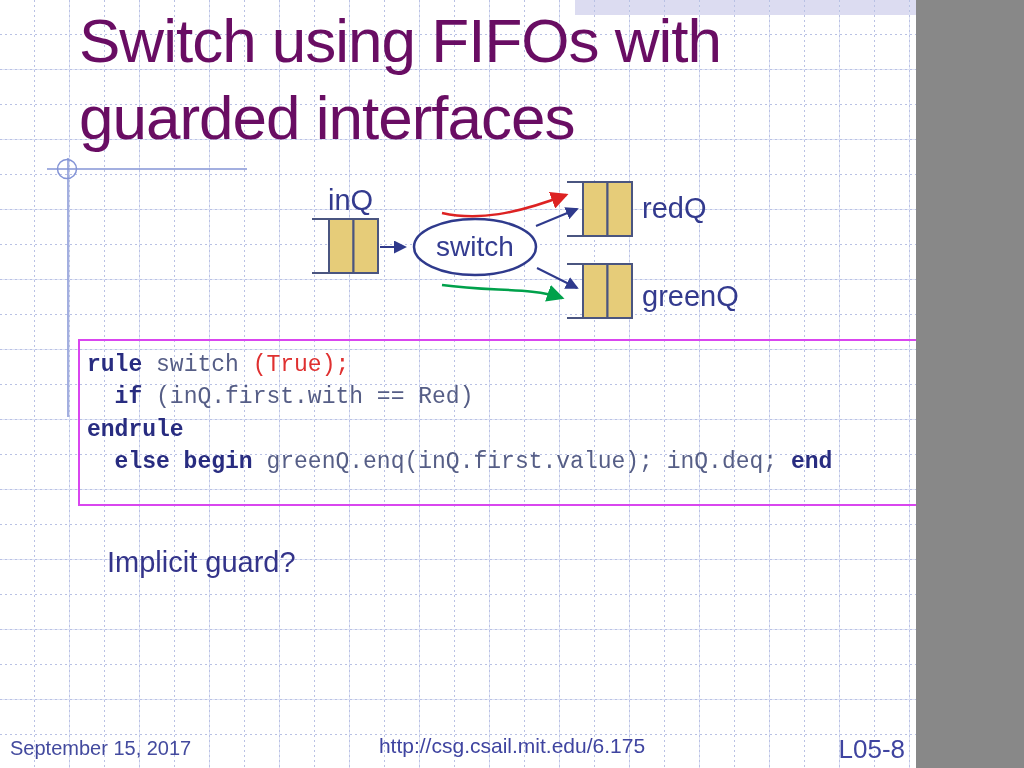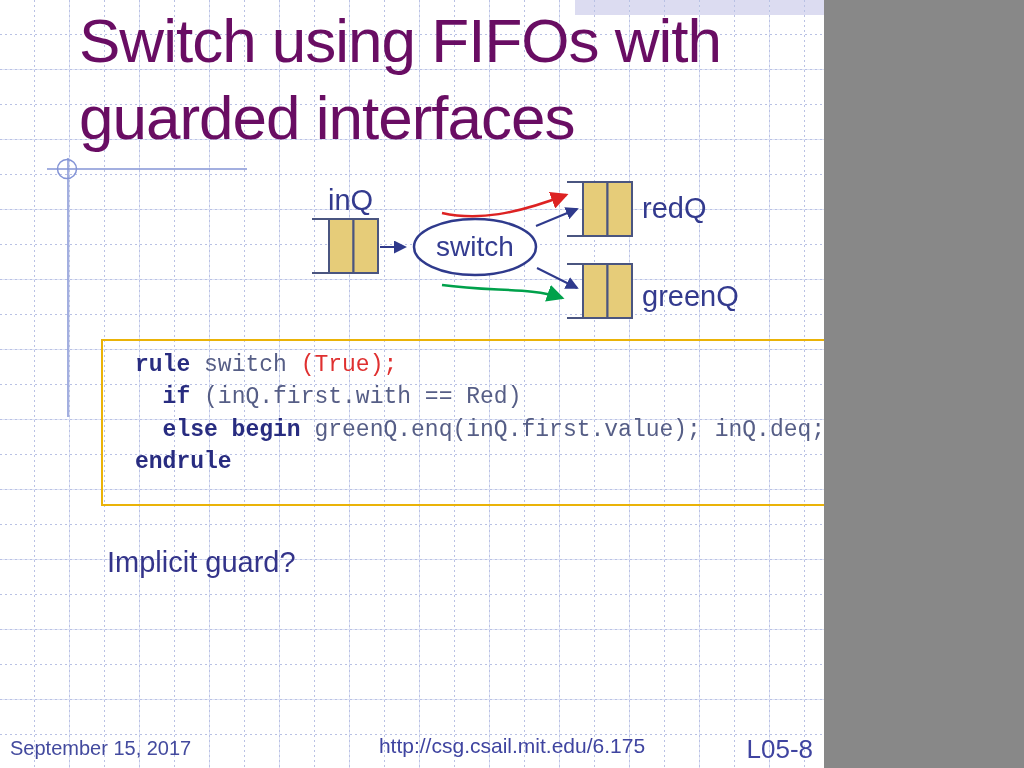--- a/index.html
+++ b/index.html
@@ -1,37 +1,37 @@
 <!DOCTYPE html>
 <html><head>
 <meta charset="utf-8">
 <style>
   html,body{margin:0;padding:0;background:#888;}
   .slide{
-    position:relative;width:824px;height:768px;overflow:hidden;
+    position:relative;width:916px;height:768px;overflow:hidden;
     background:#ffffff;
     font-family:"Liberation Sans",sans-serif;
   }
   .band{position:absolute;left:575px;top:0;width:449px;height:15px;background:#dcdcf1;}
   svg.overlay{position:absolute;left:0;top:0;width:1024px;height:768px;pointer-events:none;}
 
   .title{
     position:absolute;left:79px;top:2px;width:900px;
     font-size:62px;line-height:77px;font-weight:400;
     color:#690d63;letter-spacing:-1px;
   }
   .dlabel{position:absolute;font-size:29px;color:#333a8e;}
   .lbl-inq{left:312px;top:184px;margin-left:16px;}
   .lbl-switch{left:413px;top:231px;width:124px;text-align:center;font-size:28px;color:#343c90;}
   .lbl-redq{left:642px;top:192px;}
   .lbl-greenq{left:642px;top:280px;}
 
   .codebox{
-    position:absolute;left:101px;top:339px;width:873px;height:163px;
-    border:2px solid #eab308;background:transparent;padding-left:25px;
+    position:absolute;left:78px;top:339px;width:873px;height:163px;
+    border:2px solid #d946ef;background:transparent;
   }
   .code{
     margin:0;padding:8px 0 0 7px;
     font-family:"Liberation Mono","DejaVu Sans Mono",monospace;
     font-size:23px;line-height:32.4px;color:#565e86;
   }
   .code-line{white-space:pre;height:32.4px;}
   .kw{color:#282c80;font-weight:bold;}
   .plain{color:#565e86;}
   .lit{color:#df3030;}
@@ -116,22 +116,22 @@
 
   <div class="dlabel lbl-inq">inQ</div>
   <div class="dlabel lbl-switch">switch</div>
   <div class="dlabel lbl-redq">redQ</div>
   <div class="dlabel lbl-greenq">greenQ</div>
 
   <div class="codebox">
     <div class="code">
       <div class="code-line"><span class="kw">rule</span><span class="plain"> switch </span><span class="lit">(True);</span></div>
       <div class="code-line"><span class="plain">  </span><span class="kw">if</span><span class="plain"> (inQ.first.with == Red)</span></div>
+      <div class="code-line"><span class="kw">endrule</span></div>
       <div class="code-line"><span class="plain">  </span><span class="kw">else begin</span><span class="plain"> greenQ.enq(inQ.first.value); inQ.deq; </span><span class="kw">end</span></div>
-      <div class="code-line"><span class="kw">endrule</span></div>
     </div>
   </div>
 
   <div class="question">Implicit guard?</div>
 
   <div class="footer-date">September 15, 2017</div>
   <div class="footer-url">http://csg.csail.mit.edu/6.175</div>
   <div class="footer-page">L05-8</div>
 
 </div>

